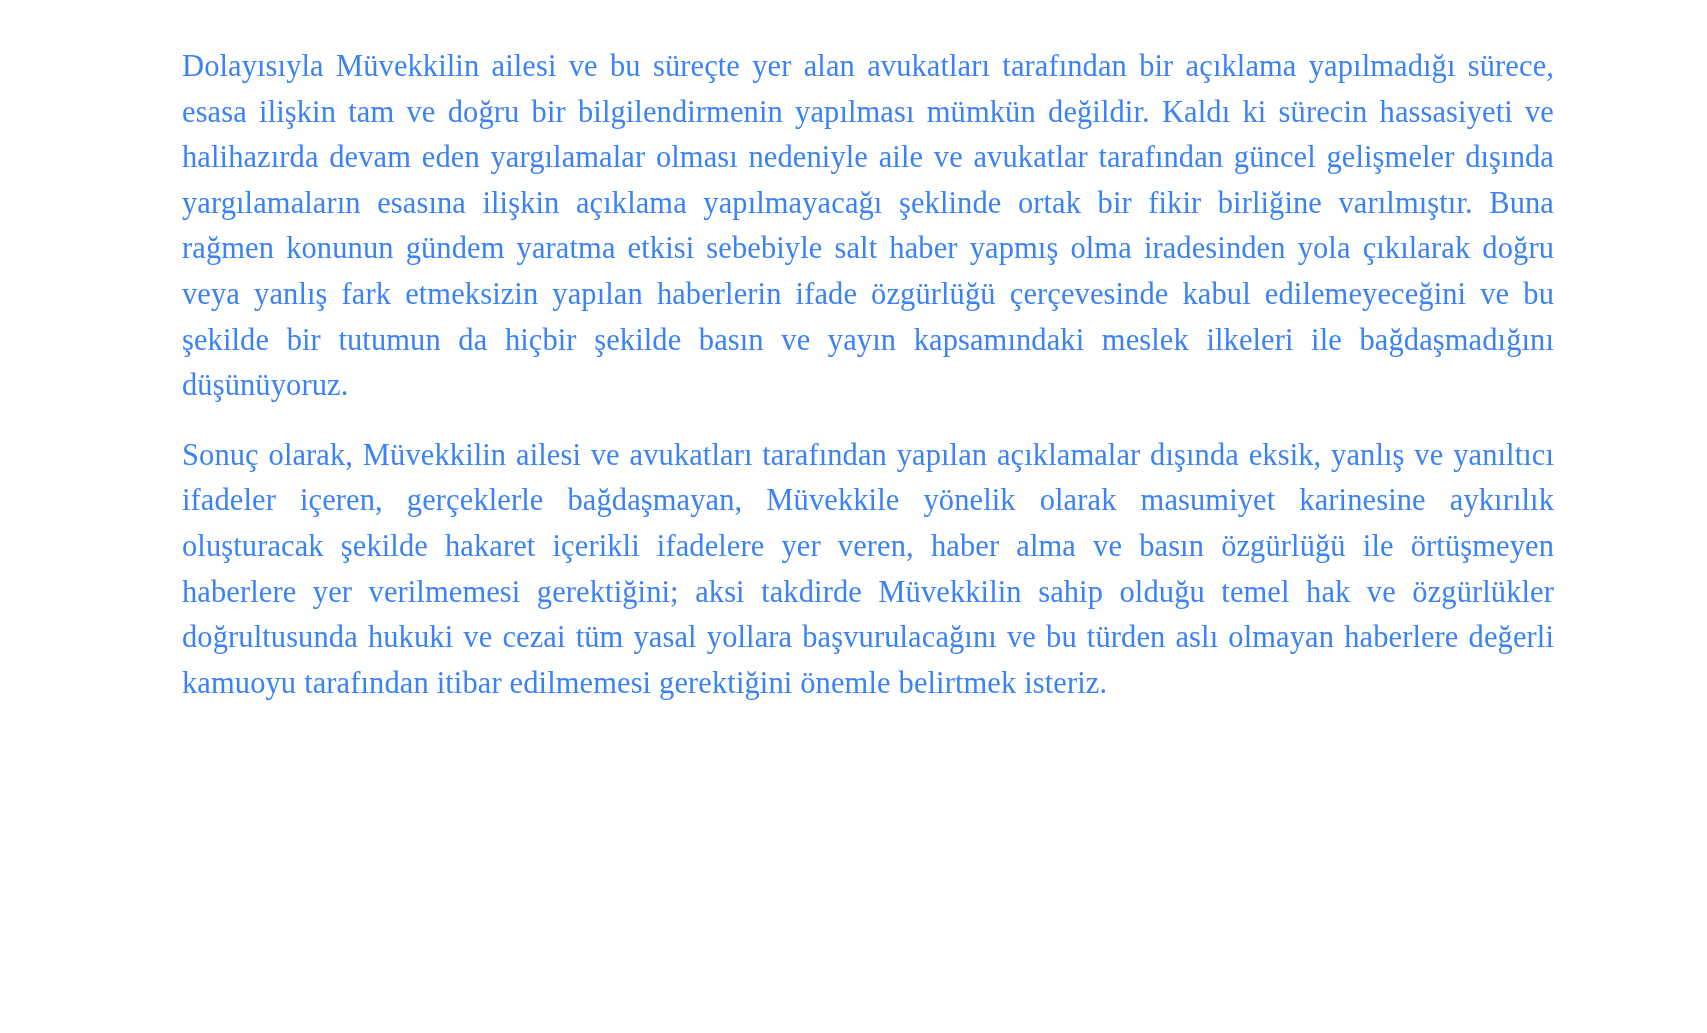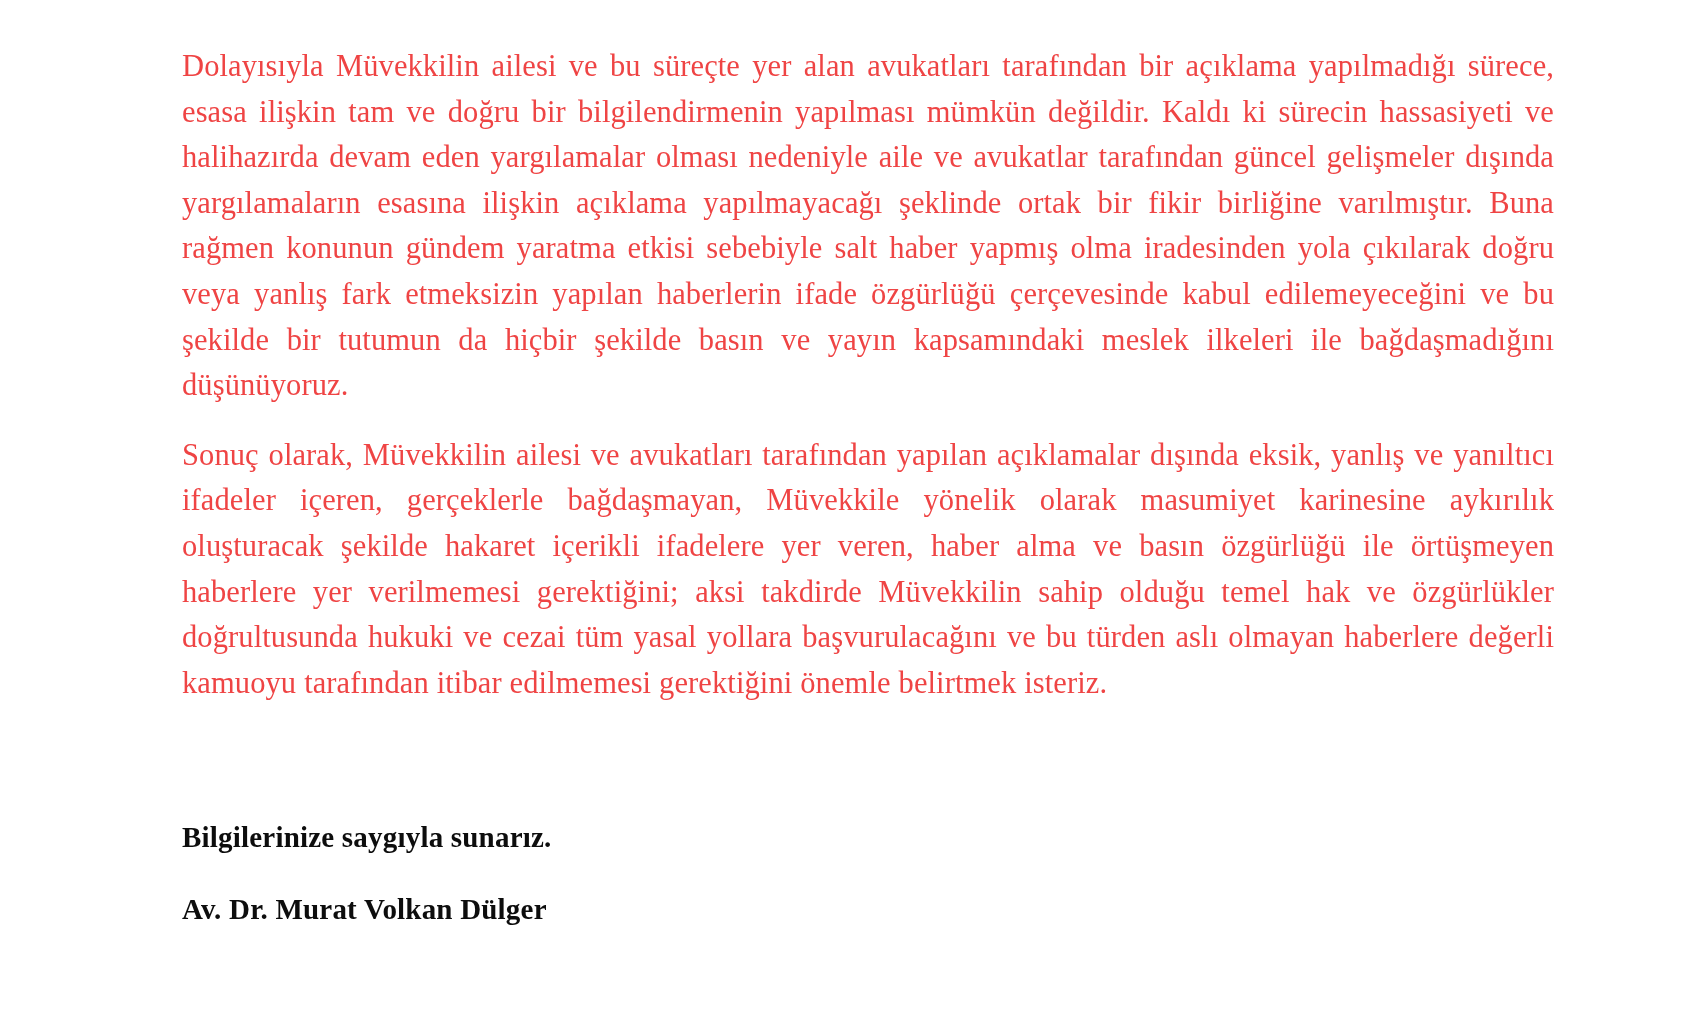--- a/index.html
+++ b/index.html
@@ -25,21 +25,21 @@
     width: 1372px;
   }
   p.para {
     margin: 0 0 24px 0;
     font-size: 30.5px;
     line-height: 1.495;
     text-align: justify;
     text-justify: inter-word;
     letter-spacing: 0.1px;
     word-spacing: 0.2px;
-    color: #ef4444;
+    color: #3b82f6;
   }
   p.para:last-of-type {
     margin-bottom: 8px;
   }
   .signature-block {
     margin-top: 110px;
   }
   .sig-line {
     font-size: 29px;
     font-weight: bold;
@@ -55,19 +55,15 @@
 </head>
 <body>
 
 <div class="page">
   <div class="doc-body">
 
     <p class="para">Dolayısıyla Müvekkilin ailesi ve bu süreçte yer alan avukatları tarafından bir açıklama yapılmadığı sürece, esasa ilişkin tam ve doğru bir bilgilendirmenin yapılması mümkün değildir. Kaldı ki sürecin hassasiyeti ve halihazırda devam eden yargılamalar olması nedeniyle aile ve avukatlar tarafından güncel gelişmeler dışında yargılamaların esasına ilişkin açıklama yapılmayacağı şeklinde ortak bir fikir birliğine varılmıştır. Buna rağmen konunun gündem yaratma etkisi sebebiyle salt haber yapmış olma iradesinden yola çıkılarak doğru veya yanlış fark etmeksizin yapılan haberlerin ifade özgürlüğü çerçevesinde kabul edilemeyeceğini ve bu şekilde bir tutumun da hiçbir şekilde basın ve yayın kapsamındaki meslek ilkeleri ile bağdaşmadığını düşünüyoruz.</p>
 
     <p class="para">Sonuç olarak, Müvekkilin ailesi ve avukatları tarafından yapılan açıklamalar dışında eksik, yanlış ve yanıltıcı ifadeler içeren, gerçeklerle bağdaşmayan, Müvekkile yönelik olarak masumiyet karinesine aykırılık oluşturacak şekilde hakaret içerikli ifadelere yer veren, haber alma ve basın özgürlüğü ile örtüşmeyen haberlere yer verilmemesi gerektiğini; aksi takdirde Müvekkilin sahip olduğu temel hak ve özgürlükler doğrultusunda hukuki ve cezai tüm yasal yollara başvurulacağını ve bu türden aslı olmayan haberlere değerli kamuoyu tarafından itibar edilmemesi gerektiğini önemle belirtmek isteriz.</p>
 
-    <div class="signature-block">
-      <p class="sig-line">Bilgilerinize saygıyla sunarız.</p>
-      <p class="sig-line">Av. Dr. Murat Volkan Dülger</p>
-    </div>
 
   </div>
 </div>
 
 </body></html>

